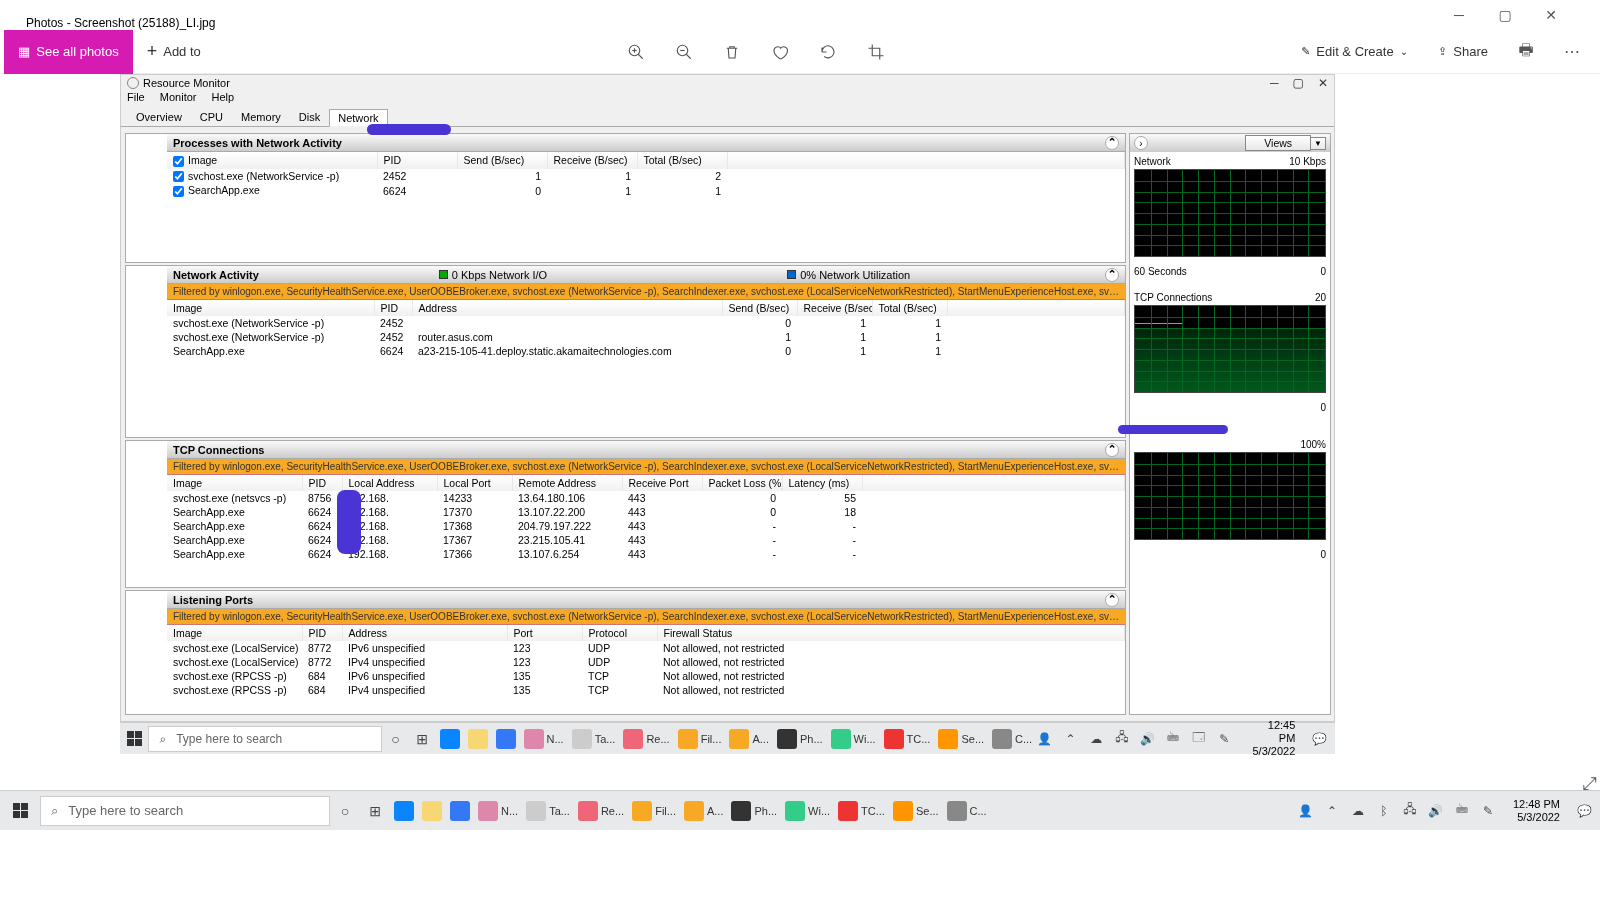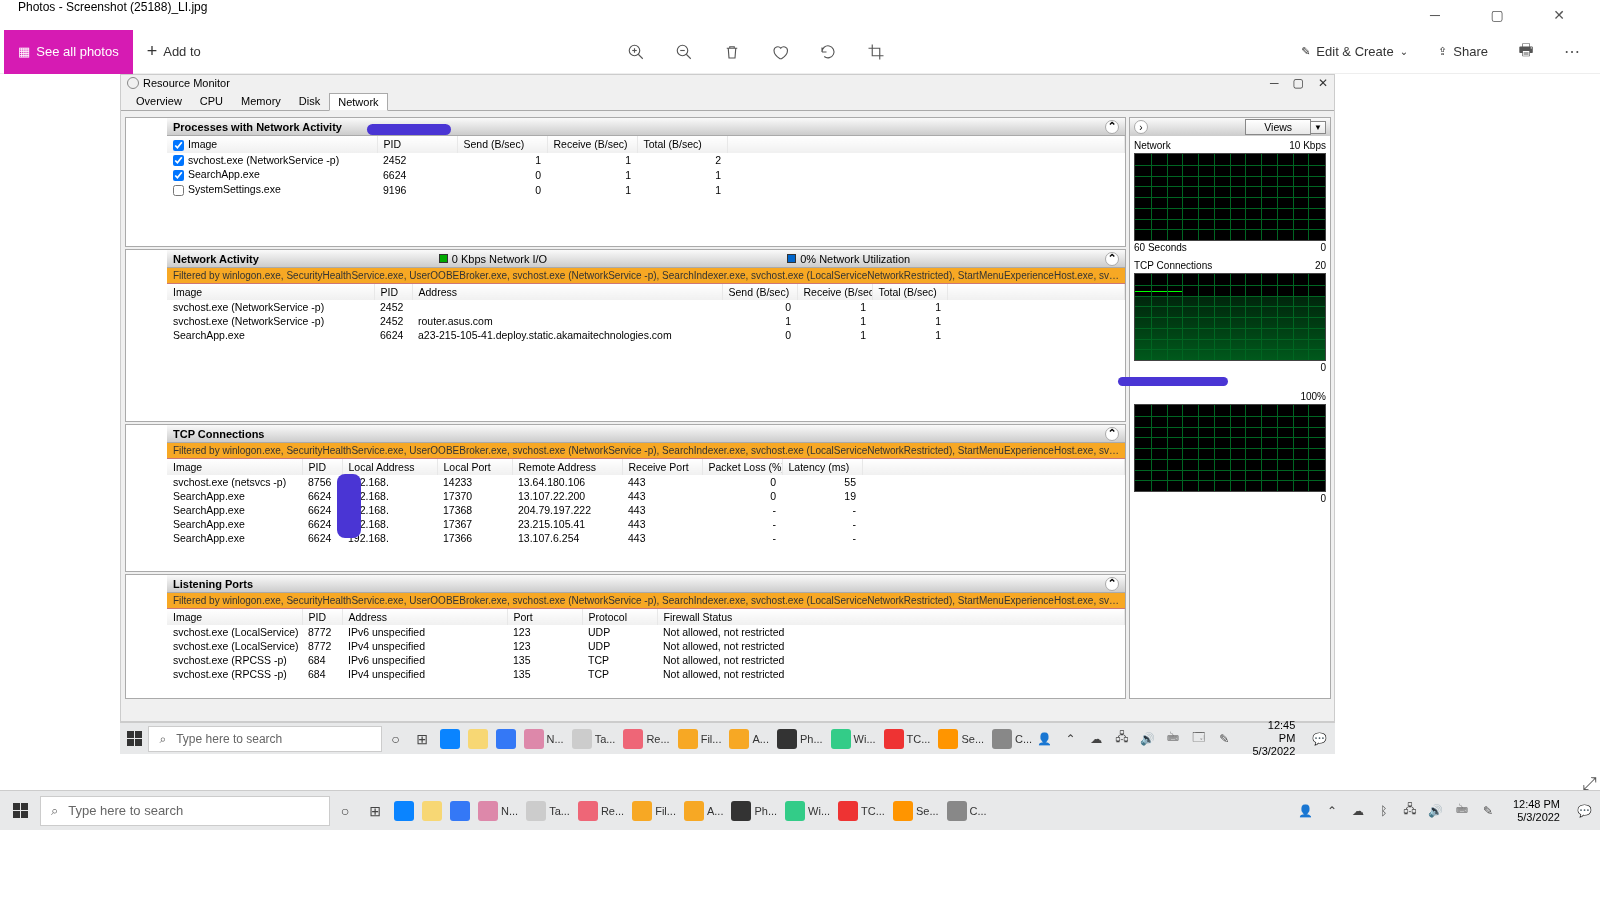--- a/index.html
+++ b/index.html
@@ -1,18 +1,18 @@
 <!DOCTYPE html>
 <html><head>
 <meta charset="utf-8">
 <style>
 * { margin: 0; padding: 0; box-sizing: border-box; font-family: 'Segoe UI', Tahoma, sans-serif; }
 body { background: #fff; font-size: 11px; width: 1600px; height: 900px; overflow: hidden; position: relative; }
 
-.photos-titlebar { height: 30px; display: flex; align-items: flex-start; padding: 0 18px; background: #fff; gap: 16px; }
+.photos-titlebar { height: 30px; display: flex; align-items: flex-end; padding: 0 26px; background: #fff; }
 .photos-titlebar .title { font-size: 12px; color: #000; flex: 1; }
 .photos-titlebar .winctrl { width: 46px; height: 30px; display: flex; align-items: center; justify-content: center; font-size: 14px; color: #555; }
 
 .photos-toolbar { height: 44px; display: flex; align-items: center; padding: 0 4px; border-bottom: 1px solid #eee; }
 .see-all { background: #d61bb3; color: #fff; height: 44px; padding: 0 14px; display: flex; align-items: center; gap: 6px; font-size: 13px; }
 .add-to { color: #333; font-size: 13px; padding: 0 14px; display: flex; align-items: center; gap: 6px; }
 .center-icons { margin-left: auto; margin-right: auto; display: flex; gap: 24px; color: #555; }
 .center-icons .icon, .right-icons .icon { width: 24px; height: 24px; display: flex; align-items: center; justify-content: center; font-size: 16px; position: relative; cursor: pointer; }
 .right-icons { display: flex; gap: 22px; align-items: center; color: #555; padding-right: 12px; }
 
@@ -46,21 +46,21 @@
 .side-panel { border: 1px solid #aaa; background: #fff; height: 100%; }
 .side-header { height: 18px; background: linear-gradient(to bottom, #fafafa, #ccc); display: flex; align-items: center; padding: 0 4px; }
 .side-header .arrow { width: 14px; height: 14px; border: 1px solid #aaa; border-radius: 50%; display: flex; align-items: center; justify-content: center; font-size: 10px; background:#fff; }
 .side-header .views { margin-left: auto; border: 1px solid #888; padding: 1px 18px; font-size: 10.5px; background: linear-gradient(to bottom,#fff,#e8e8e8); }
 .side-header .dd { border: 1px solid #888; border-left: none; padding: 1px 3px; font-size: 8px; background: linear-gradient(to bottom,#fff,#e8e8e8); }
 .graph-block { padding: 2px 4px; }
 .graph-title { display: flex; justify-content: space-between; font-size: 10px; padding: 2px 0; }
 .graph { height: 88px; background: #000; border: 1px solid #444; position: relative; overflow: hidden; }
 .grid-line-h { position: absolute; width: 100%; height: 1px; background: #062; }
 .grid-line-v { position: absolute; height: 100%; width: 1px; background: #062; }
-.graph-bottom { display: flex; justify-content: space-between; font-size: 10px; padding: 1px 0; }
+.graph-bottom { display: flex; justify-content: space-between; font-size: 10px; padding: 9px 0; }
 .tcp-fill { position: absolute; left: 0; bottom: 0; width: 100%; height: 75%; background: linear-gradient(to top, rgba(0,255,80,0.35), rgba(0,255,80,0.15)); border-top: 1px solid #0f0; }
 .tcp-line { position: absolute; left: 0; top: 20%; width: 25%; height: 1px; background: #0f0; }
 .redact-blue { position: absolute; background: #4a35d4; border-radius: 6px; }
 
 .outer-taskbar, .inner-taskbar { position: absolute; left: 0; width: 100%; height: 40px; display: flex; align-items: center; background: #e8e9ea; border-top: 1px solid #ccc; }
 .inner-taskbar { bottom: 146px; width: 1215px; left: 120px; height: 32px; }
 .outer-taskbar { bottom: 70px; }
 .start-btn { width: 40px; height: 40px; display: flex; align-items: center; justify-content: center; }
 .win-logo { display: grid; grid-template-columns: 7px 7px; grid-template-rows: 7px 7px; gap: 1px; }
 .win-logo div { background: #333; }
@@ -147,20 +147,25 @@
 
 <div class="content-area">
   <div class="resmon-title-row">
     <span class="icon"></span>
     <span>Resource Monitor</span>
     <div class="resmon-winctrls">
       <span>─</span>
       <span>▢</span>
       <span>✕</span>
     </div>
+  </div>
+  <div class="resmon-menu">
+    <span>File</span>
+    <span>Monitor</span>
+    <span>Help</span>
   </div>
   <div class="resmon-tabs">
     <span>Overview</span>
     <span>CPU</span>
     <span>Memory</span>
     <span>Disk</span>
     <span class="active">Network</span>
   </div>
 
   <div class="resmon-body">
@@ -195,28 +200,20 @@
                 <td><input type="checkbox" class="chk" checked="" style="">svchost.exe (NetworkService -p)</td>
                 <td>2452</td>
                 <td class="num">1</td>
                 <td class="num">1</td>
                 <td class="num">2</td>
                 <td></td>
               </tr>
               <tr>
                 <td><input type="checkbox" class="chk" checked="" style="">SearchApp.exe</td>
                 <td>6624</td>
-                <td class="num">0</td>
-                <td class="num">1</td>
-                <td class="num">1</td>
-                <td></td>
-              </tr>
-              <tr>
-                <td><input type="checkbox" class="chk" style="">SystemSettings.exe</td>
-                <td>9196</td>
                 <td class="num">0</td>
                 <td class="num">1</td>
                 <td class="num">1</td>
                 <td></td>
               </tr>
             </tbody>
         </table>
       </div>
 
       <div class="panel" style="height:173px;">
@@ -331,21 +328,21 @@
                 <td></td>
               </tr>
               <tr>
                 <td>SearchApp.exe</td>
                 <td>6624</td>
                 <td>192.168.</td>
                 <td>17370</td>
                 <td>13.107.22.200</td>
                 <td>443</td>
                 <td class="num">0</td>
-                <td class="num">19</td>
+                <td class="num">18</td>
                 <td></td>
               </tr>
               <tr>
                 <td>SearchApp.exe</td>
                 <td>6624</td>
                 <td>192.168.</td>
                 <td>17368</td>
                 <td>204.79.197.222</td>
                 <td>443</td>
                 <td class="num">-</td>

